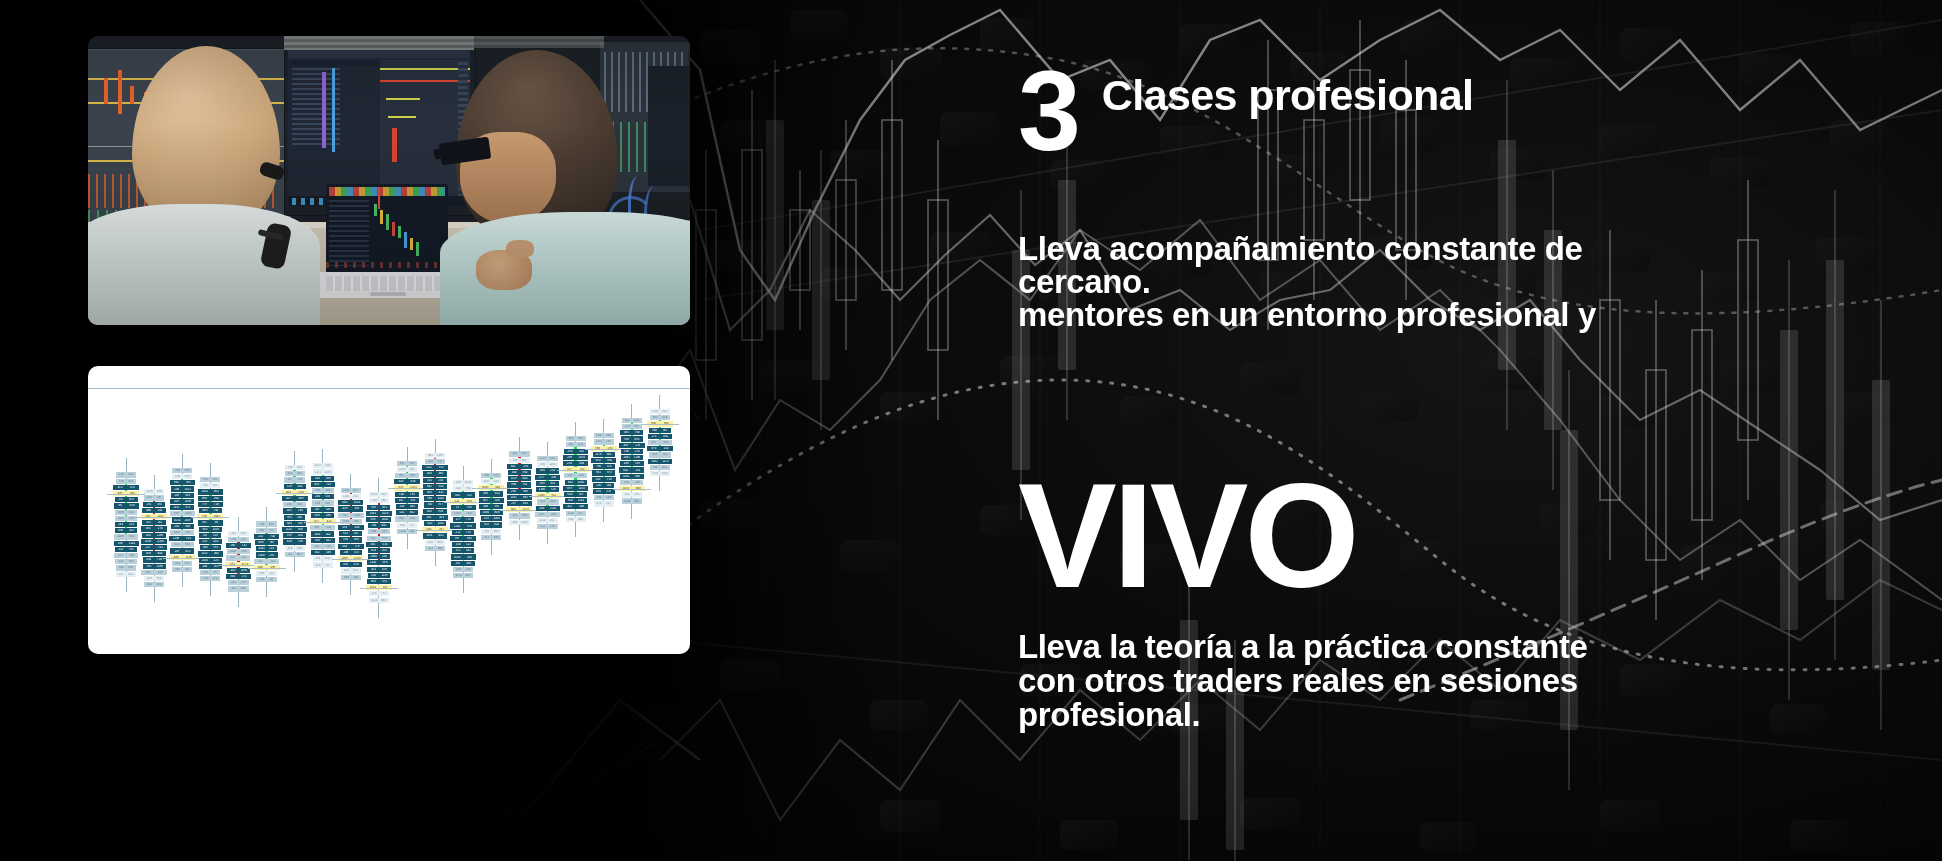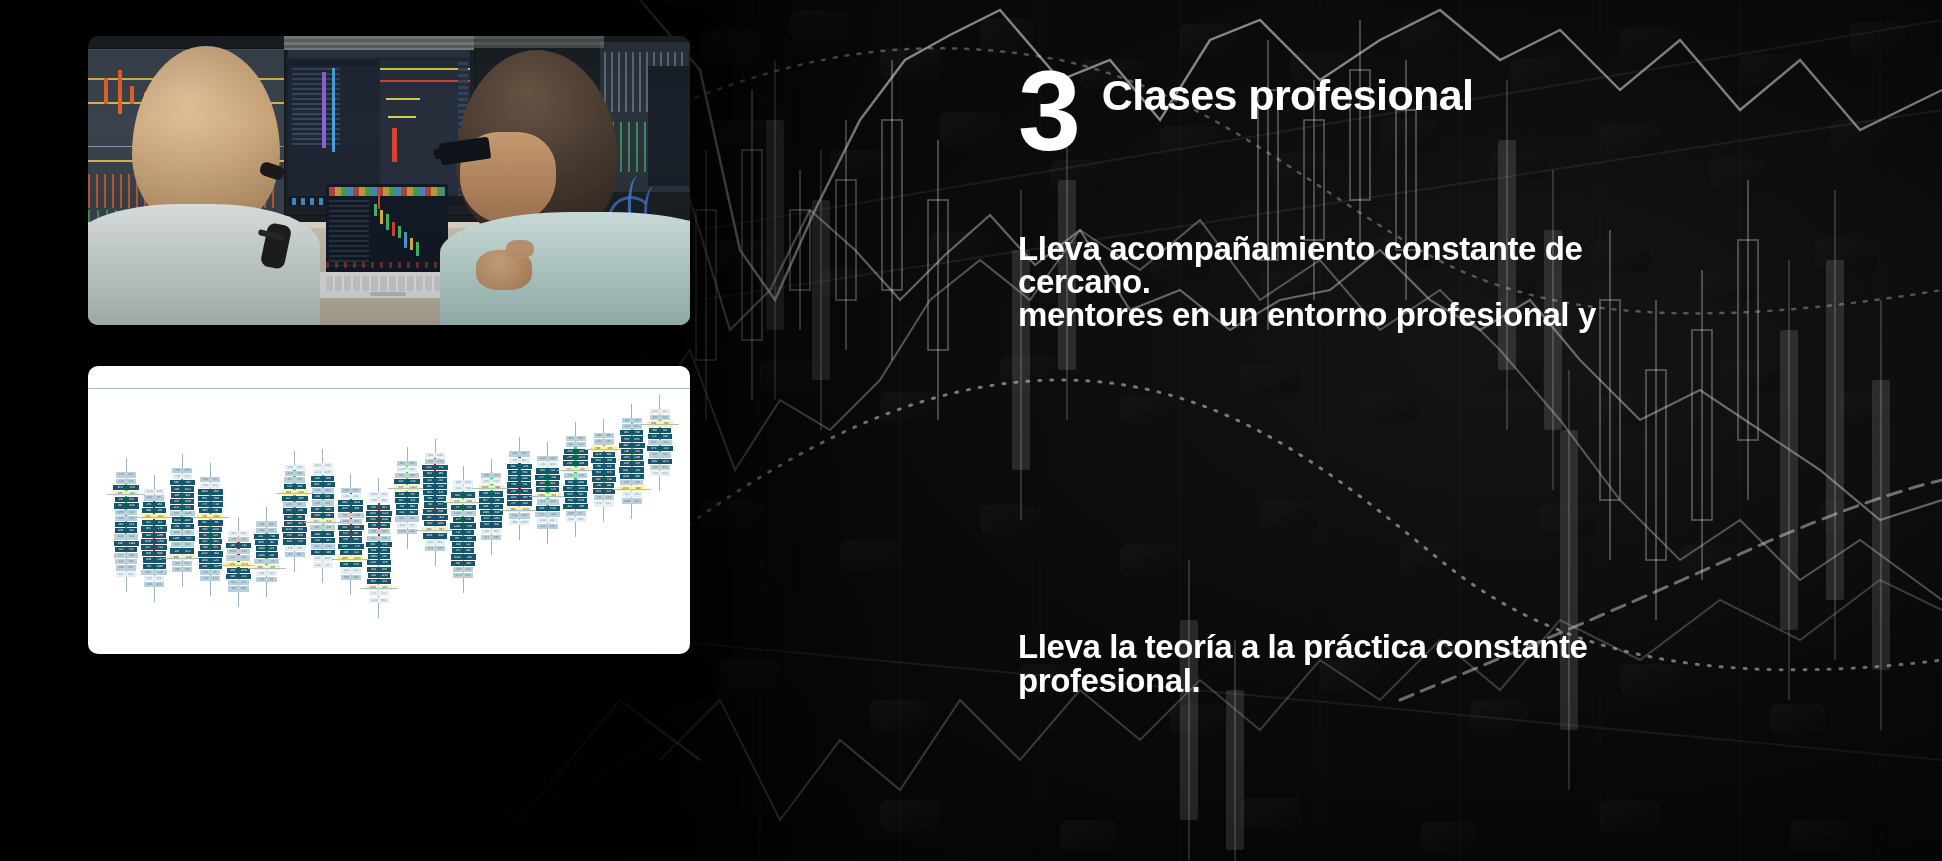--- a/index.html
+++ b/index.html
@@ -1647,20 +1647,22 @@
         <div>Clases profesional</div>
       </div>
     </div>
 
     <div class="para1">
       <div>Lleva acompañamiento constante de</div>
       <div>cercano.</div>
       <div>mentores en un entorno profesional y</div>
     </div>
 
+    <div class="vivo">VIVO</div>
 
     <div class="para2">
       <div>Lleva la teoría a la práctica constante</div>
+      <div>con otros traders reales en sesiones</div>
       <div>profesional.</div>
     </div>
   </div>
 
 </div>
 
 </body></html>

